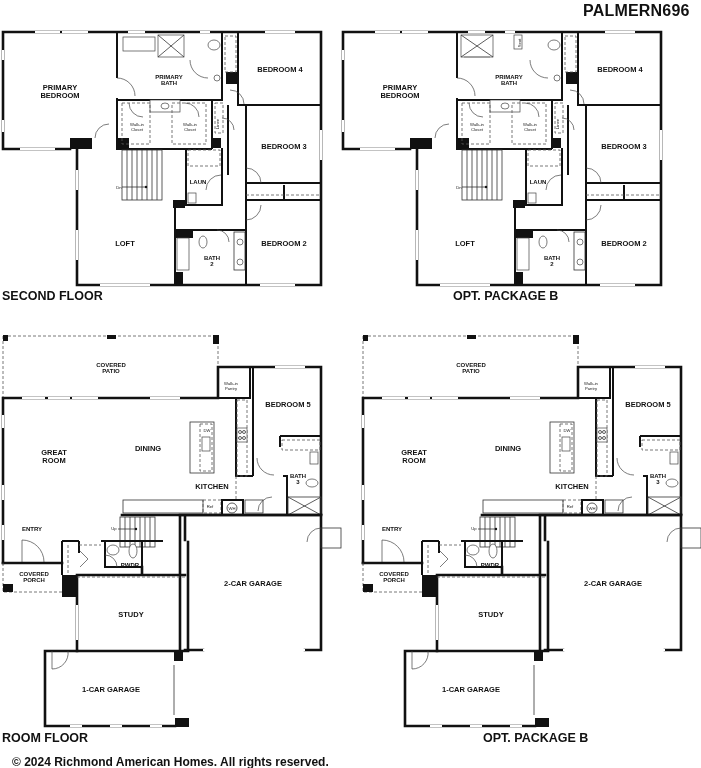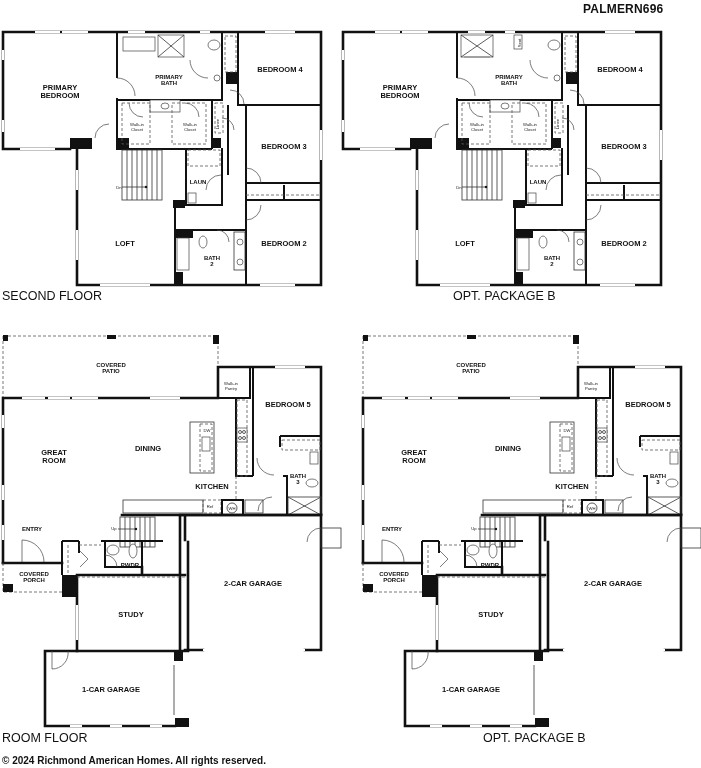--- a/index.html
+++ b/index.html
@@ -1,19 +1,19 @@
 <!DOCTYPE html>
 <html><head>
   <meta charset="utf-8">
   <style>
     html, body { margin: 0; padding: 0; background: #ffffff; }
     body { width: 701px; height: 768px; position: relative; overflow: hidden; font-family: "Liberation Sans", sans-serif; color: #111; }
-    .title { position: absolute; top: 2px; left: 583px; font-size: 12px; font-weight: bold; letter-spacing: 0.2px; text-align: center; }
-    .caption { position: absolute; font-size: 12.5px; font-weight: normal; }
-    .copyright { position: absolute; left: 2px; top: 755px; font-size: 10px; font-weight: bold; }
+    .title { position: absolute; top: 2px; left: 583px; font-size: 16px; font-weight: bold; letter-spacing: 0.2px; text-align: center; }
+    .caption { position: absolute; font-size: 12.5px; font-weight: bold; }
+    .copyright { position: absolute; left: 12px; top: 755px; font-size: 12px; font-weight: bold; }
     svg.plans { position: absolute; left: 0; top: 0; }
     .wall { stroke: #111; stroke-width: 2.6; fill: none; stroke-linecap: square; }
     .iwall { stroke: #111; stroke-width: 2; fill: none; }
     .thin { stroke: #333; stroke-width: 0.8; fill: none; }
     .dash { stroke: #555; stroke-width: 0.8; fill: none; stroke-dasharray: 3 2; }
     .win { stroke: #ffffff; stroke-width: 2; }
     .col { fill: #111; }
     .door { stroke: #444; stroke-width: 0.7; fill: none; }
     .fix { stroke: #444; stroke-width: 0.7; fill: #fff; }
     .room { font-family: "Liberation Sans", sans-serif; font-weight: bold; font-size: 7.5px; fill: #111; text-anchor: middle; }

